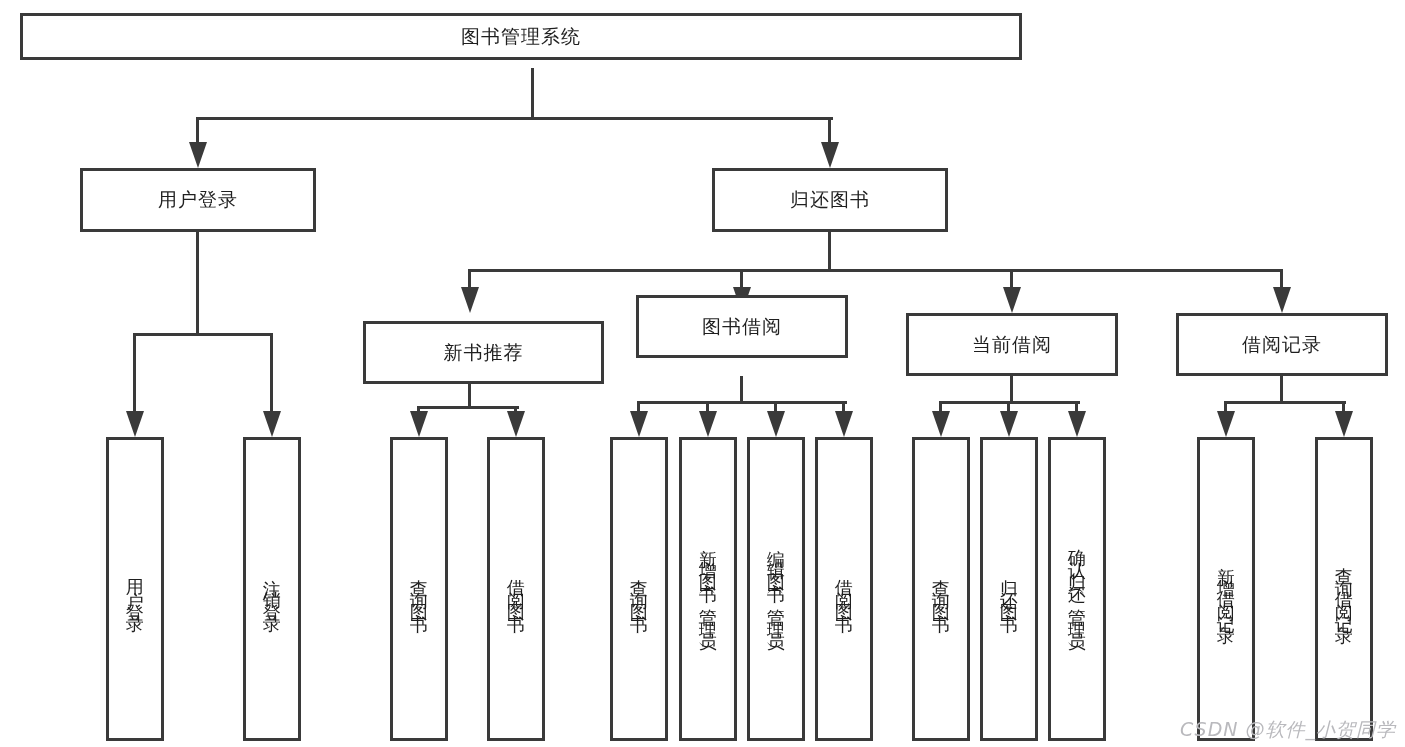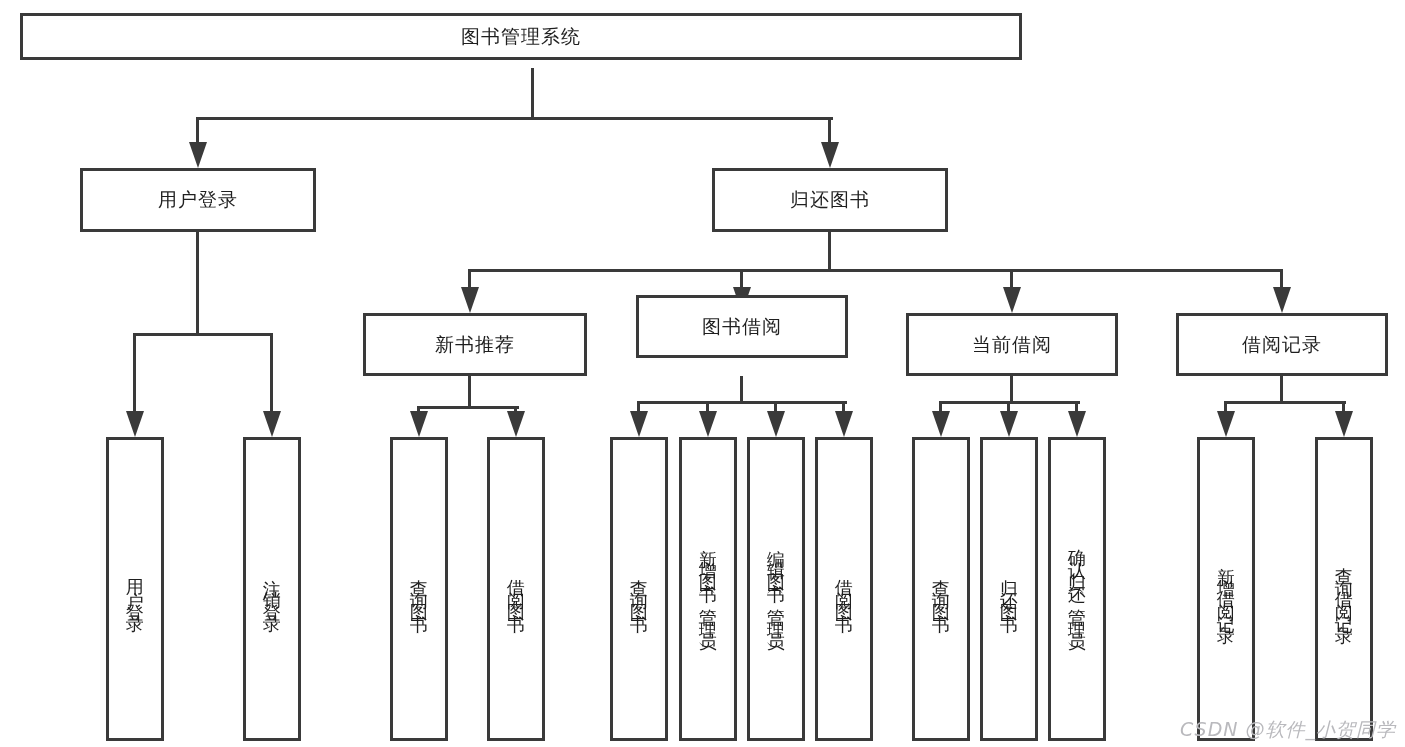--- a/index.html
+++ b/index.html
@@ -73,21 +73,21 @@
   <div class="cline" style="left:468px;top:269px;width:815px;height:3px"></div>
   <div class="cline" style="left:468px;top:269px;width:3px;height:20px"></div>
   <div class="ahead" style="left:461px;top:287px"></div>
   <div class="cline" style="left:740px;top:269px;width:3px;height:20px"></div>
   <div class="ahead" style="left:733px;top:287px"></div>
   <div class="cline" style="left:1010px;top:269px;width:3px;height:20px"></div>
   <div class="ahead" style="left:1003px;top:287px"></div>
   <div class="cline" style="left:1280px;top:269px;width:3px;height:20px"></div>
   <div class="ahead" style="left:1273px;top:287px"></div>
 
-  <div class="node" style="left:363px;top:313px;width:224px;height:63px">
+  <div class="node" style="left:363px;top:321px;width:241px;height:63px">
     <span class="label-h">新书推荐</span>
   </div>
   <div class="node" style="left:636px;top:295px;width:212px;height:63px">
     <span class="label-h">图书借阅</span>
   </div>
   <div class="node" style="left:906px;top:313px;width:212px;height:63px">
     <span class="label-h">当前借阅</span>
   </div>
   <div class="node" style="left:1176px;top:313px;width:212px;height:63px">
     <span class="label-h">借阅记录</span>

